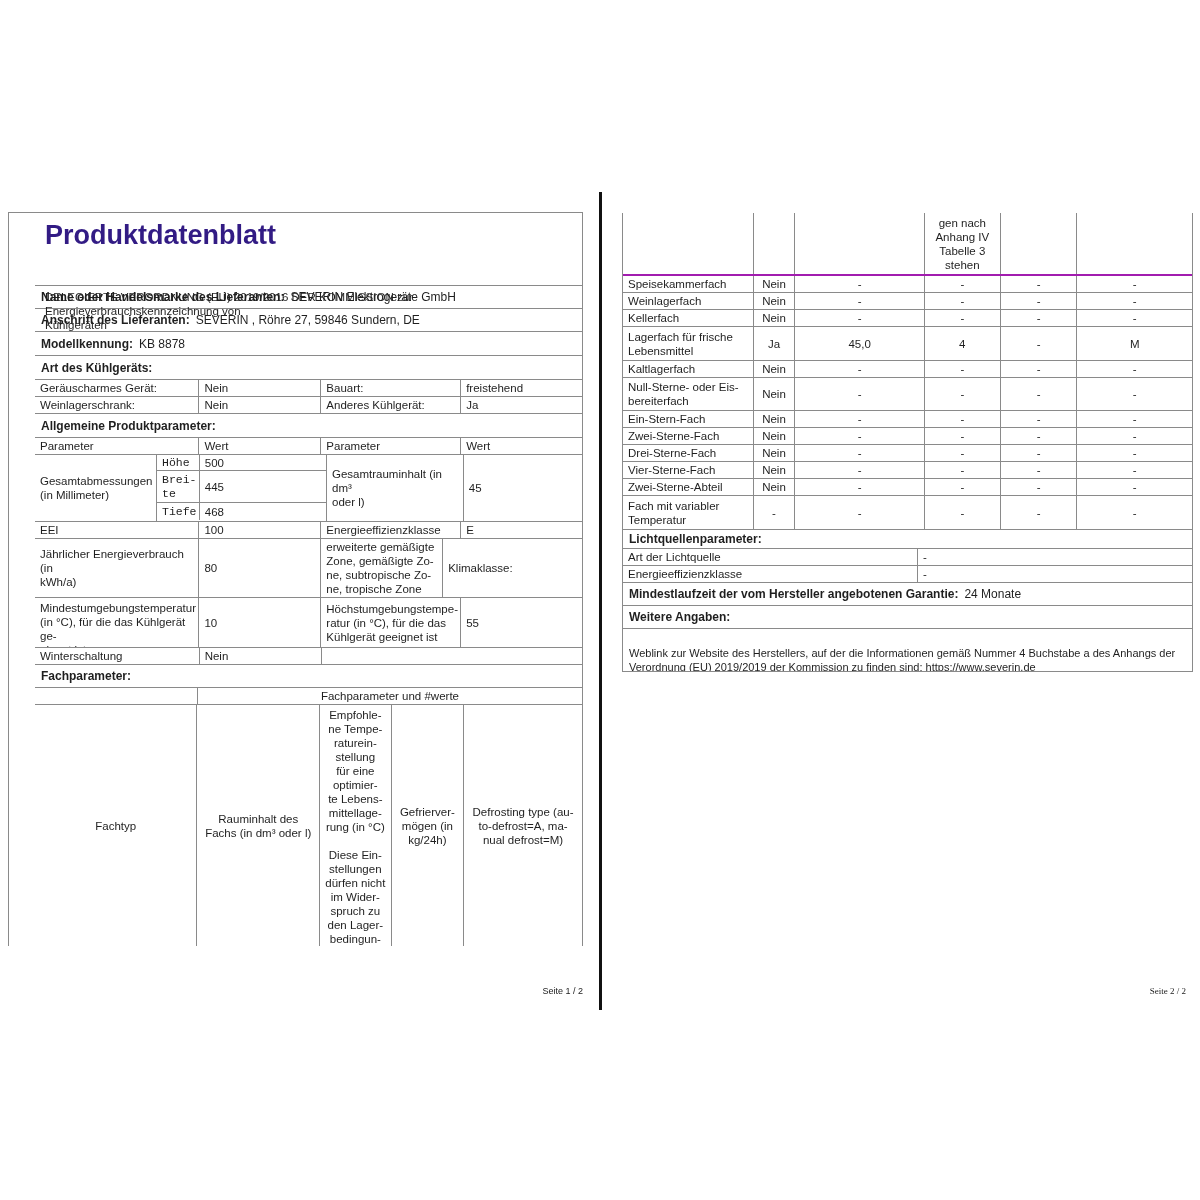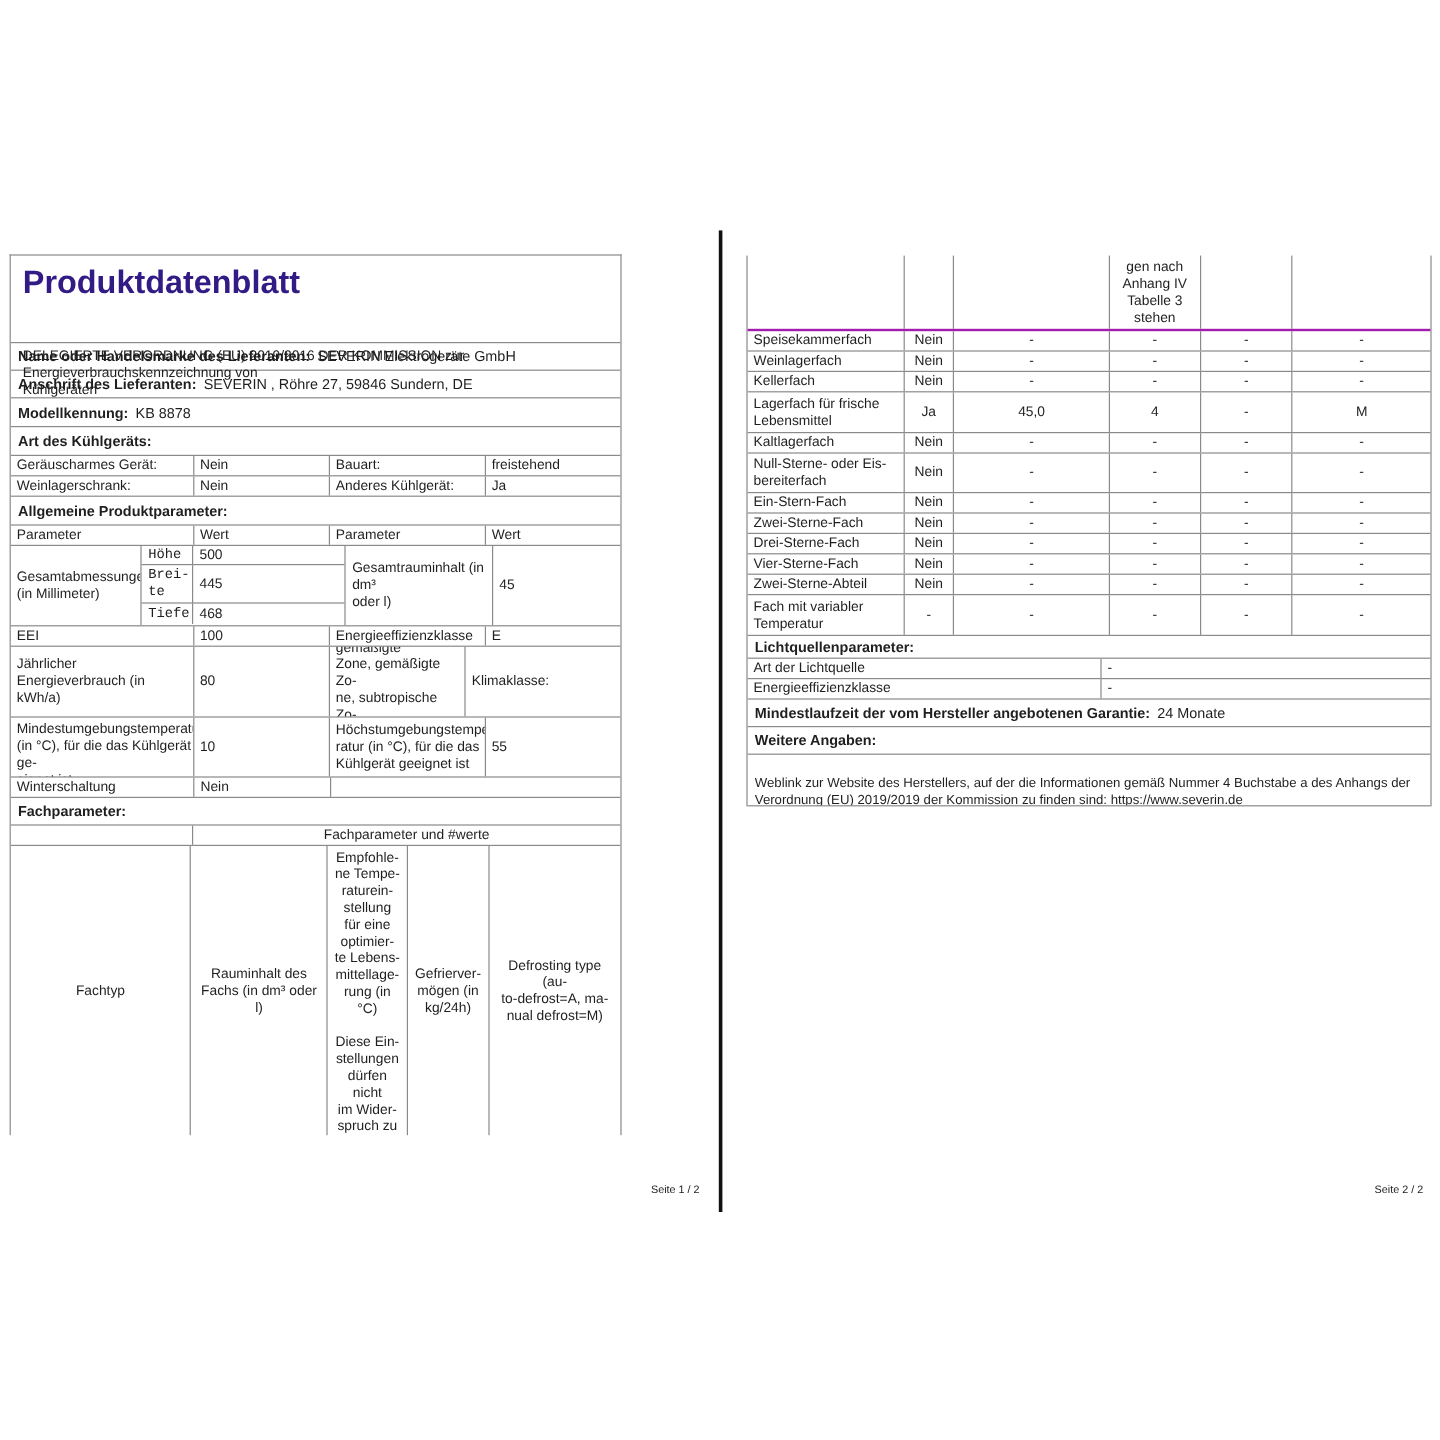--- a/index.html
+++ b/index.html
@@ -4,21 +4,21 @@
 <style>
   :root { --bc: #8a8a8a; --txt: #1f1f1f; --title: #321b84; }
   * { box-sizing: border-box; margin: 0; padding: 0; }
   html, body { background: #ffffff; }
   body {
     width: 1200px; height: 1200px; position: relative;
     font-family: "Liberation Sans", sans-serif; color: var(--txt);
     font-size: 11.5px; line-height: 14px;
   }
   .page { position: absolute; background: #fff; }
-  #page1 { left: 8px; top: 212px; width: 510px; border: 1px solid var(--bc); border-bottom: none; }
+  #page1 { left: 8px; top: 212px; width: 575px; border: 1px solid var(--bc); border-bottom: none; padding-left: 26px; }
   #page2 { left: 622px; top: 213px; width: 571px; border-left: 1px solid var(--bc); border-right: 1px solid var(--bc); }
   .prow { display: flex; border-bottom: 1px solid var(--bc); align-items: stretch; }
   .prow.nb { border-bottom: none; }
   .prow.dk { border-bottom: 2px solid #a21caf; }
   .c {
     padding: 1px 5px; display: flex; align-items: center;
     white-space: pre-line; overflow: hidden; border-left: 1px solid var(--bc);
     gap: 6px;
   }
   .c:first-child { border-left: none; }
@@ -46,21 +46,21 @@
   
   .dimcol { width: 170px; border-left: 1px solid var(--bc); display: block; }
   .subrow { display: flex; border-bottom: 1px solid var(--bc); }
   .subrow:last-child { border-bottom: none; }
   .subrow .c:first-child { border-left: none; font-family: Liberation Mono, monospace; }
   .sh17{height:16px} .sh32{height:32px} .sh17b{height:17px}
   
   #divider { position: absolute; left: 599px; top: 192px; width: 3px; height: 818px; background: #111; }
   .footer { position: absolute; top: 984px; width: 200px; text-align: right; font-size: 9px; color: #222; }
   #footer1 { left: 383px; }
-  #footer2 { left: 986px; }
+  #footer2 { left: 986px; font-family: Liberation Serif, serif; }
   .weblink-row { font-size: 11px; line-height: 14px; }
   .weblink-row .c { display: block; padding: 3px 6px; }
 </style>
 </head>
 <body>
 
 <div id="page1" class="page">
 
   <div class="prow h73">
     <div class="titlecell">

